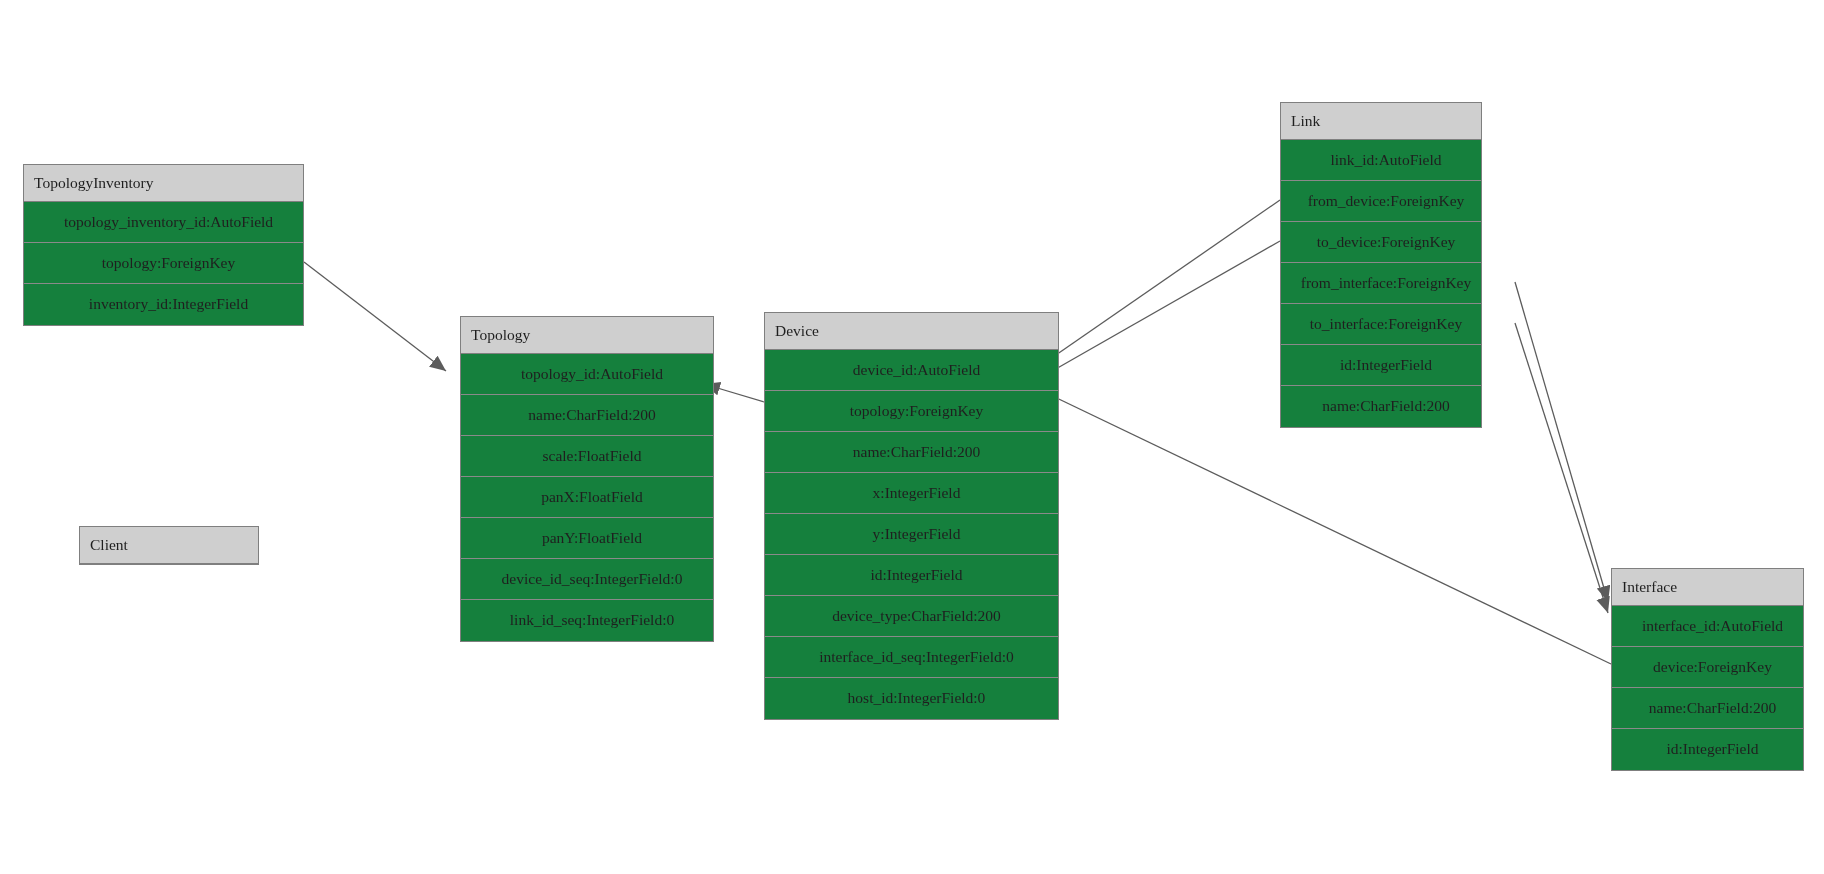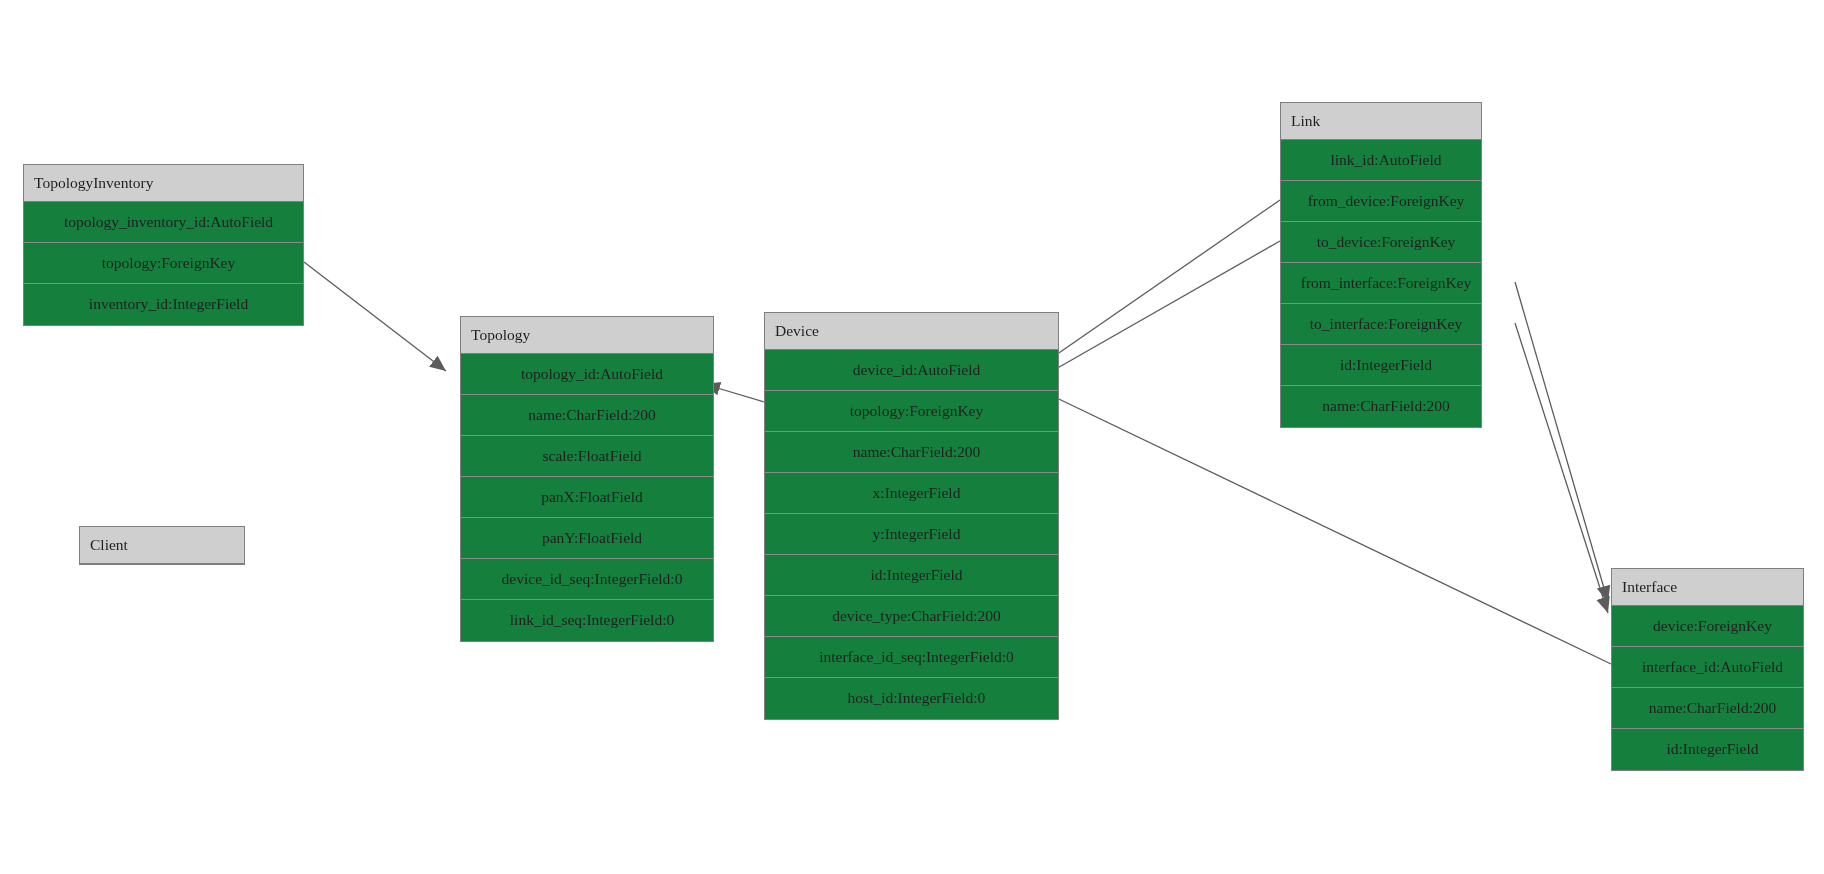--- a/index.html
+++ b/index.html
@@ -86,21 +86,21 @@
       <div class="entity-header">Topology</div>
       <div class="entity-row">topology_id:AutoField</div>
       <div class="entity-row">name:CharField:200</div>
       <div class="entity-row">scale:FloatField</div>
       <div class="entity-row">panX:FloatField</div>
       <div class="entity-row">panY:FloatField</div>
       <div class="entity-row">device_id_seq:IntegerField:0</div>
       <div class="entity-row">link_id_seq:IntegerField:0</div>
     </div>
 
-  <div class="entity" style="left:79px; top:526px; width:166px;">
+  <div class="entity" style="left:79px; top:526px; width:180px;">
       <div class="entity-header">Client</div>
     </div>
 
   <div class="entity" style="left:764px; top:312px; width:295px;">
       <div class="entity-header">Device</div>
       <div class="entity-row">device_id:AutoField</div>
       <div class="entity-row">topology:ForeignKey</div>
       <div class="entity-row">name:CharField:200</div>
       <div class="entity-row">x:IntegerField</div>
       <div class="entity-row">y:IntegerField</div>
@@ -116,19 +116,19 @@
       <div class="entity-row">from_device:ForeignKey</div>
       <div class="entity-row">to_device:ForeignKey</div>
       <div class="entity-row">from_interface:ForeignKey</div>
       <div class="entity-row">to_interface:ForeignKey</div>
       <div class="entity-row">id:IntegerField</div>
       <div class="entity-row">name:CharField:200</div>
     </div>
 
   <div class="entity" style="left:1611px; top:568px; width:193px;">
       <div class="entity-header">Interface</div>
+      <div class="entity-row">interface_id:AutoField</div>
       <div class="entity-row">device:ForeignKey</div>
-      <div class="entity-row">interface_id:AutoField</div>
       <div class="entity-row">name:CharField:200</div>
       <div class="entity-row">id:IntegerField</div>
     </div>
 
 </div>
 
 </body></html>

